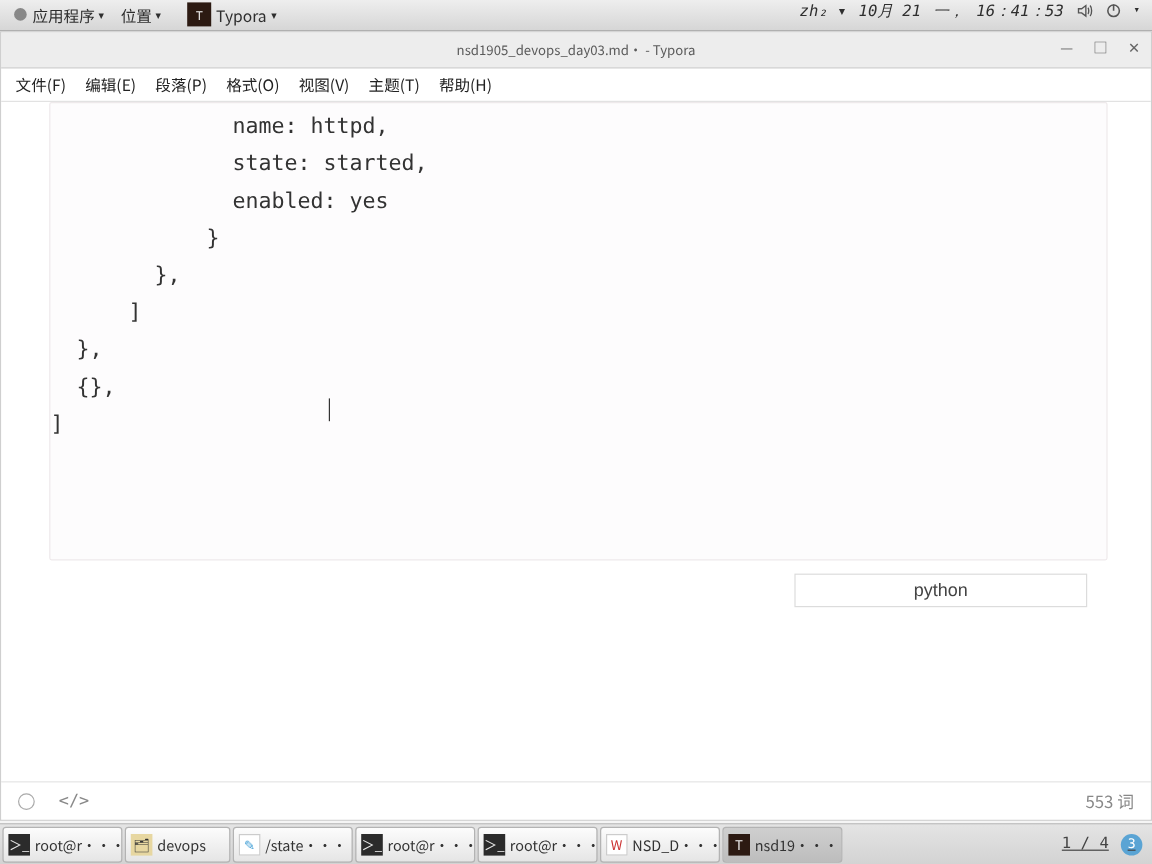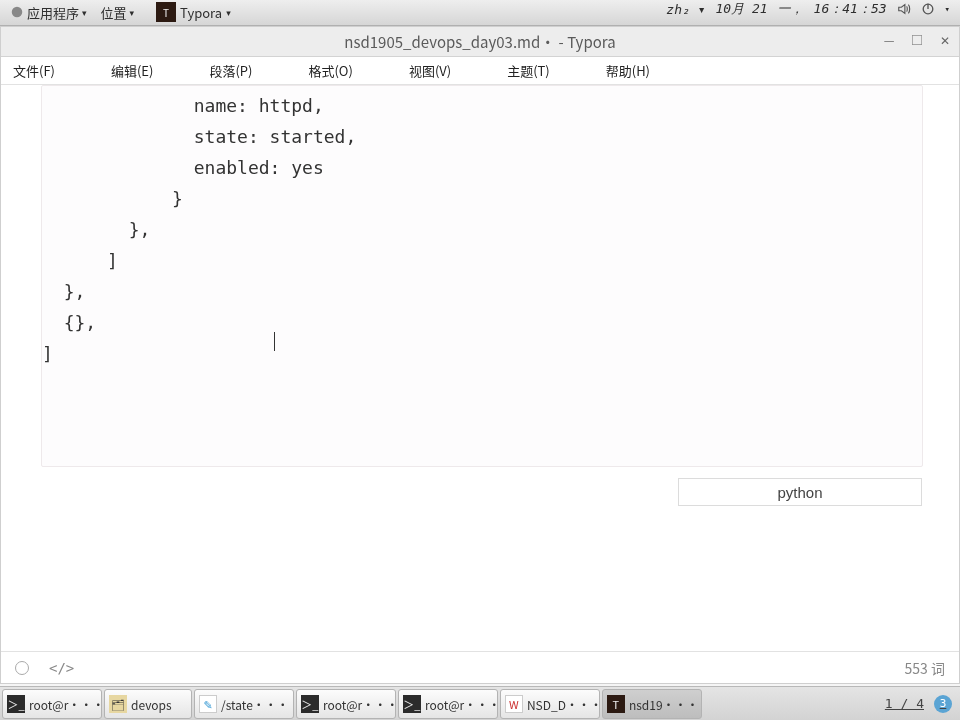--- a/index.html
+++ b/index.html
@@ -49,37 +49,36 @@
     border: 1px solid #cfcfcf;
     display: flex; flex-direction: column;
   }
   .titlebar {
     height: 30px;
     background: #ededed;
     display: flex; align-items: center; justify-content: center;
     position: relative;
     border-bottom: 1px solid #d3d3d3;
   }
-  .titlebar .title { font-size: 15px; color: #5a5a5a; }
+  .titlebar .title { font-size: 11px; color: #5a5a5a; }
   .win-controls {
     position: absolute; right: 6px; top: 4px;
     display: flex; gap: 12px;
   }
   .win-controls div {
     width: 16px; height: 16px; cursor: pointer;
     display: flex; align-items: center; justify-content: center;
     color: #666; font-size: 12px;
   }
   .menubar {
     height: 28px;
     background: #ffffff;
     border-bottom: 1px solid #e2e2e2;
     display: flex; align-items: center;
     padding: 0 4px;
-    gap: 40px;
   }
   .menubar .mitem {
     padding: 3px 8px; cursor: pointer;
     color: #222;
   }
   .content-area {
     flex: 1; background: #fff; position: relative; overflow: hidden;
   }
   .code-block {
     margin: 0 36px 0 40px;
@@ -89,21 +88,21 @@
     padding: 4px 0 4px 0;
     font-family: "DejaVu Sans Mono", Consolas, monospace;
     font-size: 18px;
     line-height: 31px;
     white-space: pre;
     color: #333;
     position: relative;
   }
   .code-block .lang-tab {
     position: absolute;
-    right: 0; bottom: -40px;
+    right: 16px; bottom: -40px;
     width: 244px; height: 28px;
     border: 1px solid #dcdcdc;
     background: #fff;
     display: flex; align-items: center; justify-content: center;
     color: #444;
     font-family: sans-serif;
     font-size: 15px;
   }
   .cursor-caret {
     position: absolute;

